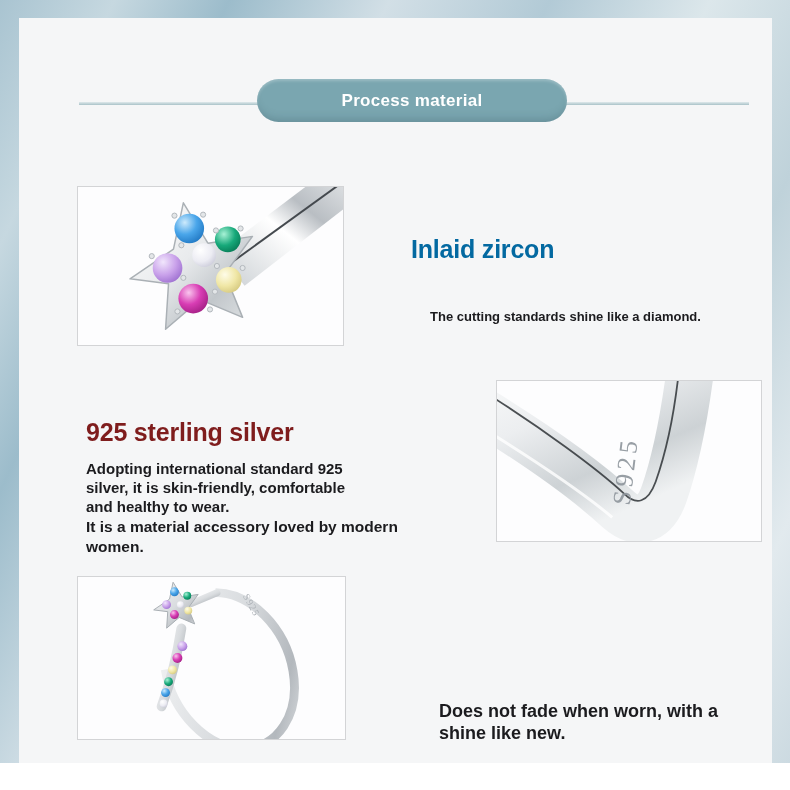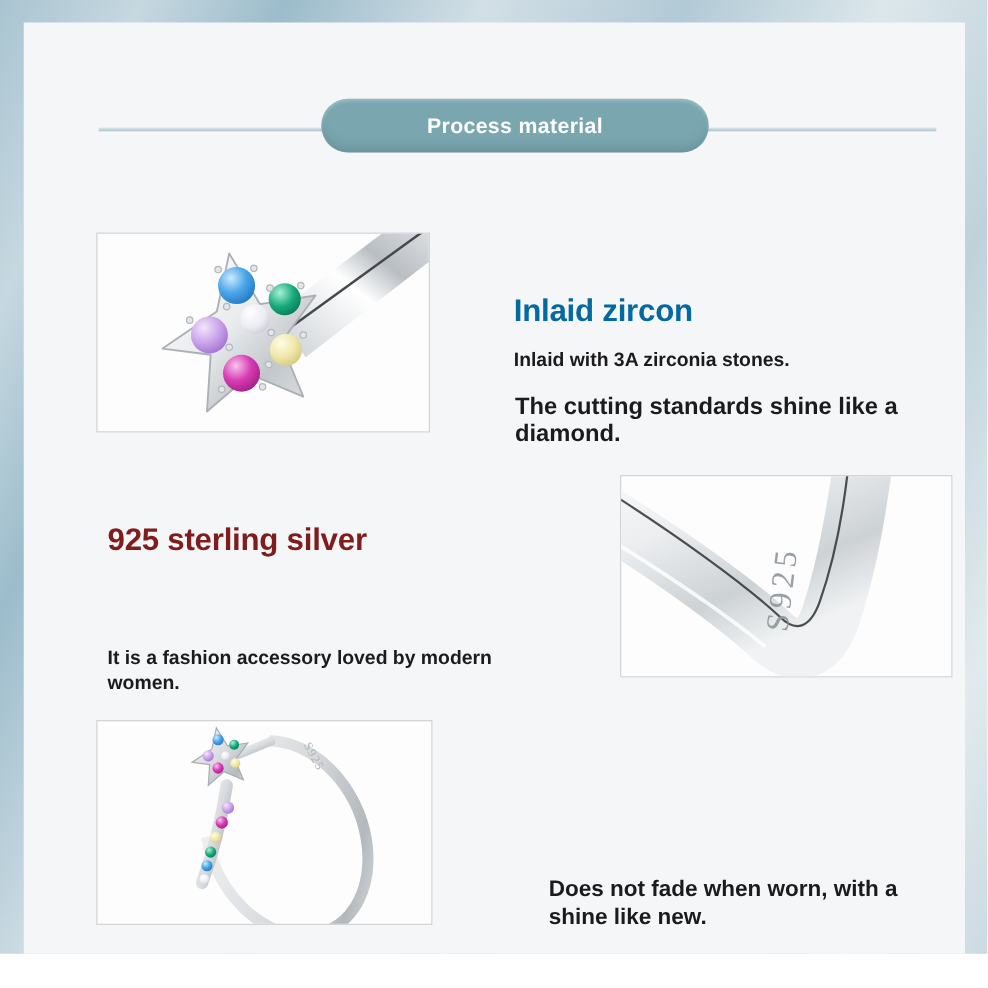--- a/index.html
+++ b/index.html
@@ -15,21 +15,21 @@
   .pill span{color:#ffffff;font-size:17px;font-weight:700;letter-spacing:.3px;}
   .imgbox{position:absolute;margin:0;background:#fdfdfe;border:1px solid #d3d4d6;box-sizing:border-box;}
   .imgbox svg{display:block;width:100%;height:100%;}
   .title{position:absolute;font-size:25px;font-weight:700;color:#0369a1;letter-spacing:-.2px;}
   .body{position:absolute;font-weight:700;color:#1b1b1e;}
   .multiline{white-space:pre-line;}
   
   .s1-img{left:58px;top:168px;width:267px;height:160px;}
   .s1-title{left:392px;top:196px;}
   .s1-b1{left:392px;top:246px;font-size:15.5px;}
-  .s1-b2{left:393px;top:278px;font-size:19px;}
+  .s1-b2{left:411px;top:278px;font-size:13px;}
   
   .s2-title{left:67px;top:379px;color:#7f1d1d;}
   .s2-b1{left:67px;top:426px;font-size:15px;line-height:19px;}
   .s2-b2{left:67px;top:483px;font-size:15.5px;line-height:20px;}
   .s2-img{left:477px;top:362px;width:266px;height:162px;}
   
   .s3-img{left:58px;top:558px;width:269px;height:164px;}
   .s3-title{left:377px;top:589px;}
   .s3-b1{left:398px;top:646px;font-size:11.5px;letter-spacing:.2px;}
   .s3-b2{left:397px;top:664px;font-size:18px;line-height:22px;margin-left:23px;}
@@ -110,25 +110,27 @@
           <circle cx="106" cy="92" r="2.6"></circle>
             <circle cx="140" cy="80" r="2.6"></circle>
             <circle cx="166" cy="82" r="2.6"></circle>
           <circle cx="138" cy="106" r="2.6"></circle>
             <circle cx="100" cy="126" r="2.6"></circle>
             <circle cx="133" cy="124" r="2.6"></circle>
         </g>
       </svg>
     </figure>
     <h2 class="title s1-title">Inlaid zircon</h2>
-    <p class="body s1-b1">Inlaid with 3A zirconia stones.</p>
     <p class="body s1-b2">The cutting standards shine like a diamond.</p>
 
     <h2 class="title s2-title">925 sterling silver</h2>
-    <p class="body multiline s2-b2">It is a fashion accessory loved by modern
+    <p class="body multiline s2-b1">Adopting international standard 925
+silver, it is skin-friendly, comfortable
+and healthy to wear.</p>
+    <p class="body multiline s2-b2">It is a material accessory loved by modern
 women.</p>
     <figure class="imgbox s2-img">
       <svg viewBox="0 0 266 162" aria-hidden="true">
         <defs>
           <linearGradient id="sv2" x1="0" y1="0" x2="0.6" y2="1">
             <stop offset="0" stop-color="#fbfcfc"></stop>
               <stop offset="0.4" stop-color="#eceef0"></stop>
             <stop offset="0.75" stop-color="#cdd2d5"></stop>
               <stop offset="1" stop-color="#f0f2f3"></stop>
           </linearGradient>

